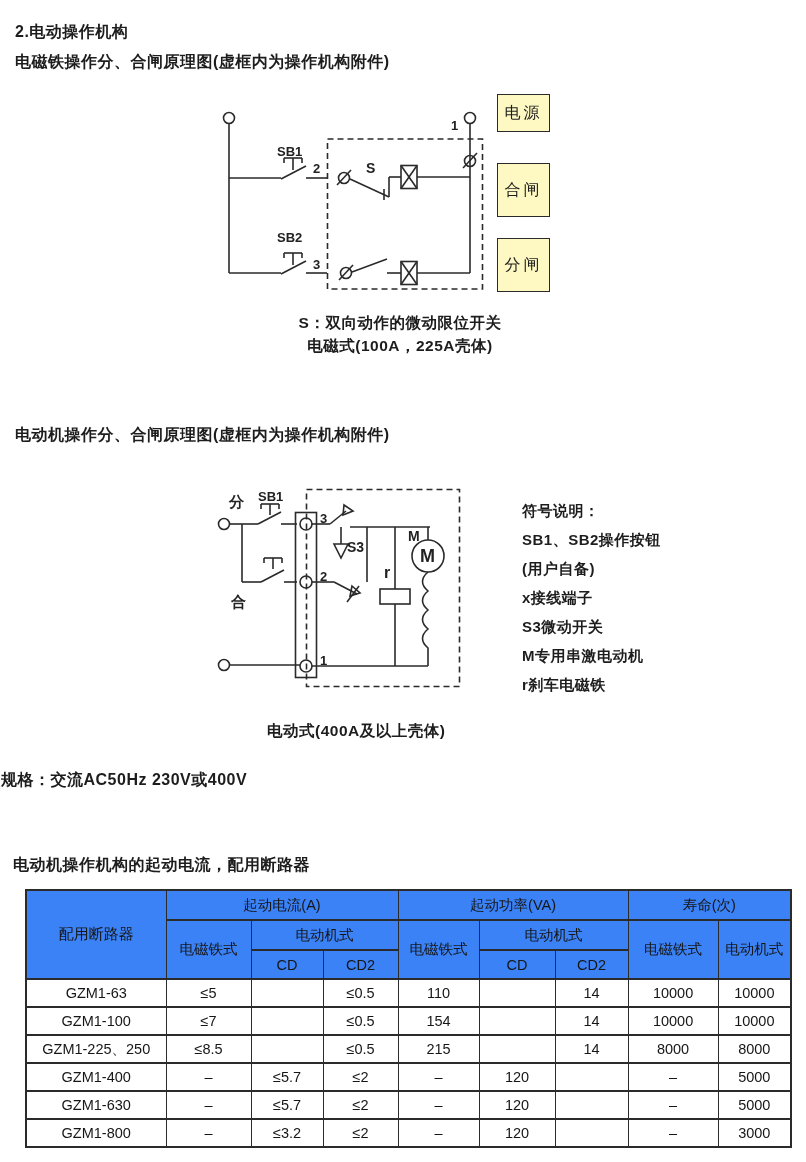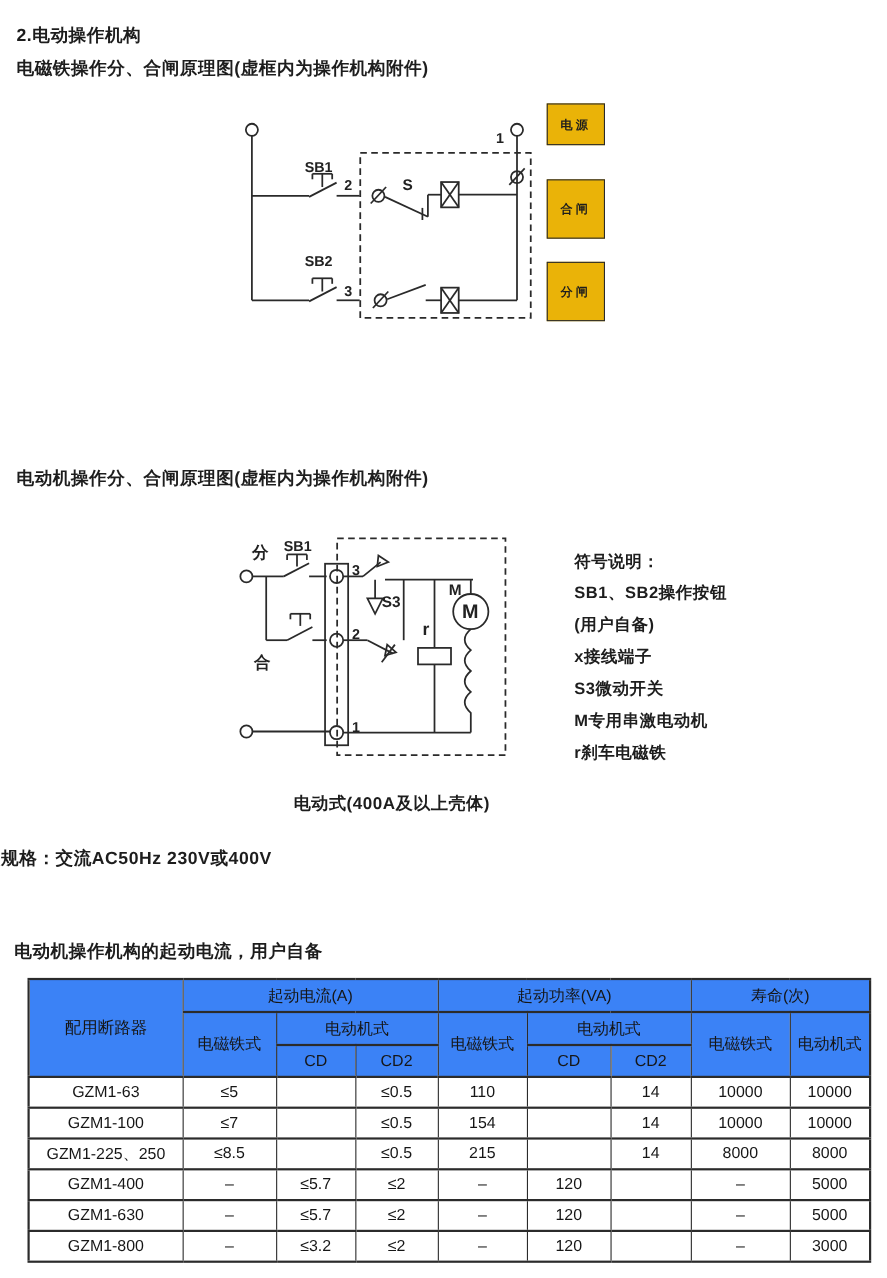--- a/index.html
+++ b/index.html
@@ -6,21 +6,21 @@
   #page{
     position:relative;width:806px;height:1162px;background:#ffffff;overflow:hidden;
     font-family:"Liberation Sans","DejaVu Sans",sans-serif;color:#1d1d1d;
   }
   .abs{position:absolute;}
   .hd{font-weight:bold;font-size:16px;letter-spacing:0.5px;white-space:nowrap;}
   .lbl{position:absolute;font-weight:bold;font-size:13px;white-space:nowrap;color:#222;}
   .cnlbl{position:absolute;font-weight:bold;font-size:15px;white-space:nowrap;color:#222;}
   .diagbox{
     position:absolute;border:1.6px solid #2a2a2a;display:flex;align-items:center;justify-content:center;
-    font-size:11px;font-weight:bold;letter-spacing:3px;color:#1d1d1d;background:#eab308;
+    font-size:16px;font-weight:normal;letter-spacing:3px;color:#1d1d1d;background:#fef9c3;
   }
   svg.circ{position:absolute;left:0;top:0;}
   .caption{position:absolute;font-weight:bold;font-size:15.5px;text-align:center;line-height:23px;letter-spacing:0.5px;}
   .legend{position:absolute;font-weight:bold;font-size:15px;line-height:29px;letter-spacing:0.5px;white-space:nowrap;}
   table.spec{
     position:absolute;left:25px;top:889px;width:766px;border-collapse:collapse;table-layout:fixed;
     font-size:14.5px;color:#161616;
   }
   table.spec td{
     border-left:1px solid #2b2b2b;border-right:1px solid #2b2b2b;
@@ -114,20 +114,24 @@
   <div class="lbl" style="left:277px;top:230px;">SB2</div>
   <div class="lbl" style="left:366px;top:160px;font-size:14px;">S</div>
   <div class="lbl" style="left:451px;top:118px;">1</div>
   <div class="lbl" style="left:313px;top:161px;">2</div>
   <div class="lbl" style="left:313px;top:257px;">3</div>
 
   <div class="diagbox" style="left:497px;top:94px;width:51px;height:36px;">电源</div>
   <div class="diagbox" style="left:497px;top:163px;width:51px;height:52px;">合闸</div>
   <div class="diagbox" style="left:497px;top:238px;width:51px;height:52px;">分闸</div>
 
+  <div class="caption" style="left:250px;top:311px;width:300px;">
+    <div>S：双向动作的微动限位开关</div>
+    <div>电磁式(100A，225A壳体)</div>
+  </div>
 
   <div class="abs hd" style="left:15px;top:425px;">电动机操作分、合闸原理图(虚框内为操作机构附件)</div>
 
   <svg class="circ" style="top:0;" width="806" height="760" viewBox="0 0 806 760">
     <g stroke="#2a2a2a" stroke-width="1.6" fill="none">
 
       <rect x="306.5" y="489.5" width="153" height="197" stroke-dasharray="6,4"></rect>
 
       <circle cx="224" cy="524" r="5.5"></circle>
       <circle cx="224" cy="665" r="5.5"></circle>
@@ -209,21 +213,21 @@
     <div>x接线端子</div>
     <div>S3微动开关</div>
     <div>M专用串激电动机</div>
     <div>r刹车电磁铁</div>
   </div>
 
   <div class="caption" style="left:267px;top:719px;width:200px;text-align:left;">电动式(400A及以上壳体)</div>
 
   <div class="abs hd" style="left:1px;top:770px;">规格：交流AC50Hz 230V或400V</div>
 
-  <div class="abs hd" style="left:13px;top:855px;">电动机操作机构的起动电流，用户自备</div>
+  <div class="abs hd" style="left:13px;top:855px;">电动机操作机构的起动电流，配用断路器</div>
 
   <table class="spec">
     <colgroup>
       <col style="width:140px">
         <col style="width:85px">
         <col style="width:72px">
         <col style="width:75px">
       <col style="width:81px">
         <col style="width:76px">
         <col style="width:73px">

